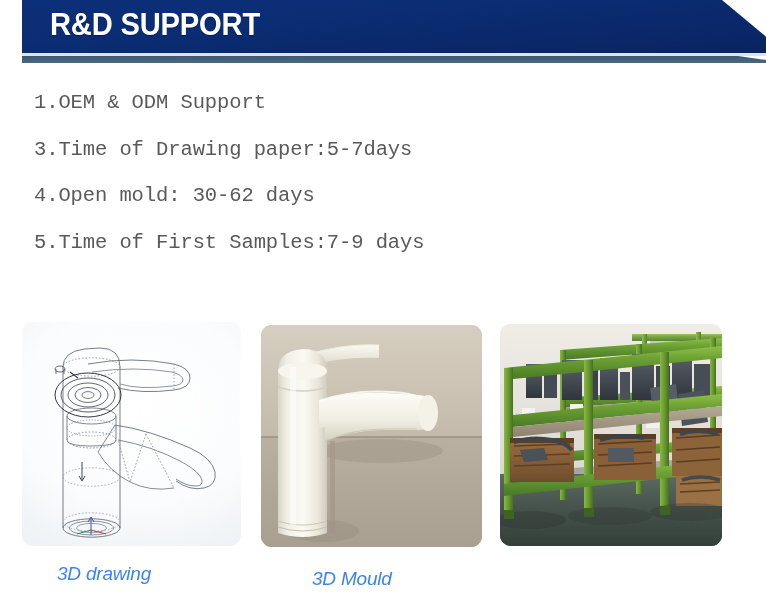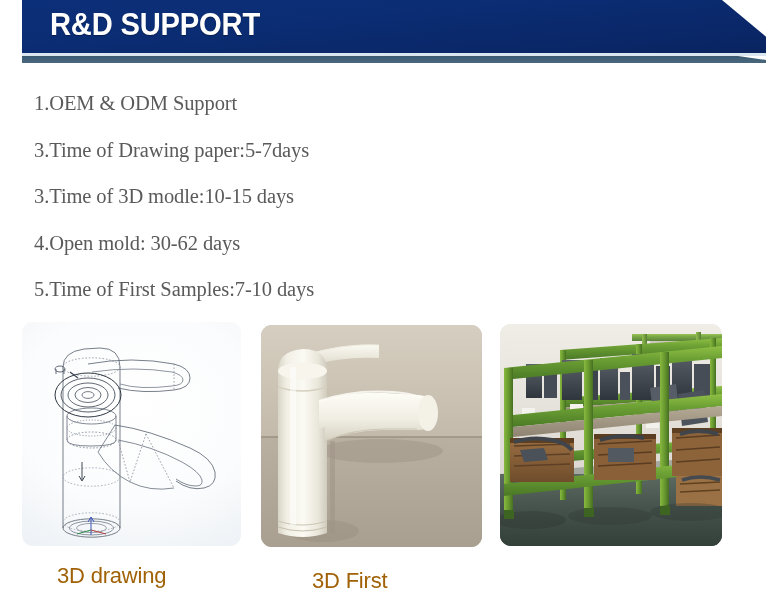--- a/index.html
+++ b/index.html
@@ -88,21 +88,21 @@
   .bullet-list {
     position: absolute;
     left: 12px;
     top: 80px;
     width: 560px;
   }
   .bullet-item {
     font-size: 20.5px;
     line-height: 46.5px;
     color: #5a5a5a;
-    font-family: Liberation Serif, serif;
+    font-family: Liberation Mono, monospace;
     white-space: nowrap;
     letter-spacing: -0.1px;
   }
 
   
   .photo {
     position: absolute;
     border-radius: 11px;
     overflow: hidden;
   }
@@ -133,25 +133,26 @@
   .wh-bg {
     position: absolute;
     inset: 0;
     background: linear-gradient(180deg, #ece9e4 0%, #e6e3dd 33%, #7d8a82 40%, #4a5750 62%, #38443e 100%);
   }
   .wh-svg { position: absolute; inset: 0; }
 
   
   .caption {
     position: absolute;
-    font-size: 22px;
-    color: #a16207;
+    font-size: 19px;
+    color: #3b82f6;
     font-family: "Liberation Sans", sans-serif;
     white-space: nowrap;
     letter-spacing: -0.2px;
+    font-style: italic;
   }
   #caption-1 { left: 35px;  top: 563px; }
   #caption-2 { left: 290px; top: 568px; }
   #caption-3 { left: 491px; top: 562px; }
 </style>
 </head>
 <body>
 
 <div id="page">
 
@@ -165,23 +166,22 @@
     <div class="cut"></div>
   </div>
 
   <div class="header-substrip">
     <div class="cut"></div>
   </div>
 
   <div class="bullet-list">
     <div class="bullet-item">1.OEM &amp; ODM Support</div>
     <div class="bullet-item">3.Time of Drawing paper:5-7days</div>
-    <div class="bullet-item">3.Time of 3D modle:10-15 days</div>
     <div class="bullet-item">4.Open mold: 30-62 days</div>
-    <div class="bullet-item">5.Time of First Samples:7-10 days</div>
+    <div class="bullet-item">5.Time of First Samples:7-9 days</div>
   </div>
 
   <div class="photo" id="photo-1">
     <div class="cad-bg"></div>
     <svg class="cad-svg" viewBox="0 0 219 224" preserveAspectRatio="none">
       <g fill="none" stroke="#5e6874" stroke-width="0.85">
 
         <path d="M41 206 L41 45 Q41 30 62 27 L78 26 Q98 26 98 45 L98 206"></path>
         <ellipse cx="69.5" cy="206" rx="28.5" ry="9.2"></ellipse>
         <ellipse cx="69.5" cy="206" rx="22" ry="7" stroke="#7a838f"></ellipse>
@@ -425,15 +425,15 @@
       <ellipse cx="110" cy="192" rx="42" ry="9" fill="#2b352f" opacity="0.3"></ellipse>
       <ellipse cx="190" cy="188" rx="40" ry="9" fill="#2b352f" opacity="0.3"></ellipse>
 
       <rect x="4" y="186" width="10" height="9" fill="#3d6420"></rect>
       <rect x="84" y="184" width="10" height="9" fill="#3d6420"></rect>
       <rect x="160" y="182" width="10" height="9" fill="#3d6420"></rect>
     </svg>
   </div>
 
   <div class="caption" id="caption-1">3D drawing</div>
-  <div class="caption" id="caption-2">3D First</div>
+  <div class="caption" id="caption-2">3D Mould</div>
 
 </div>
 
 </body></html>

